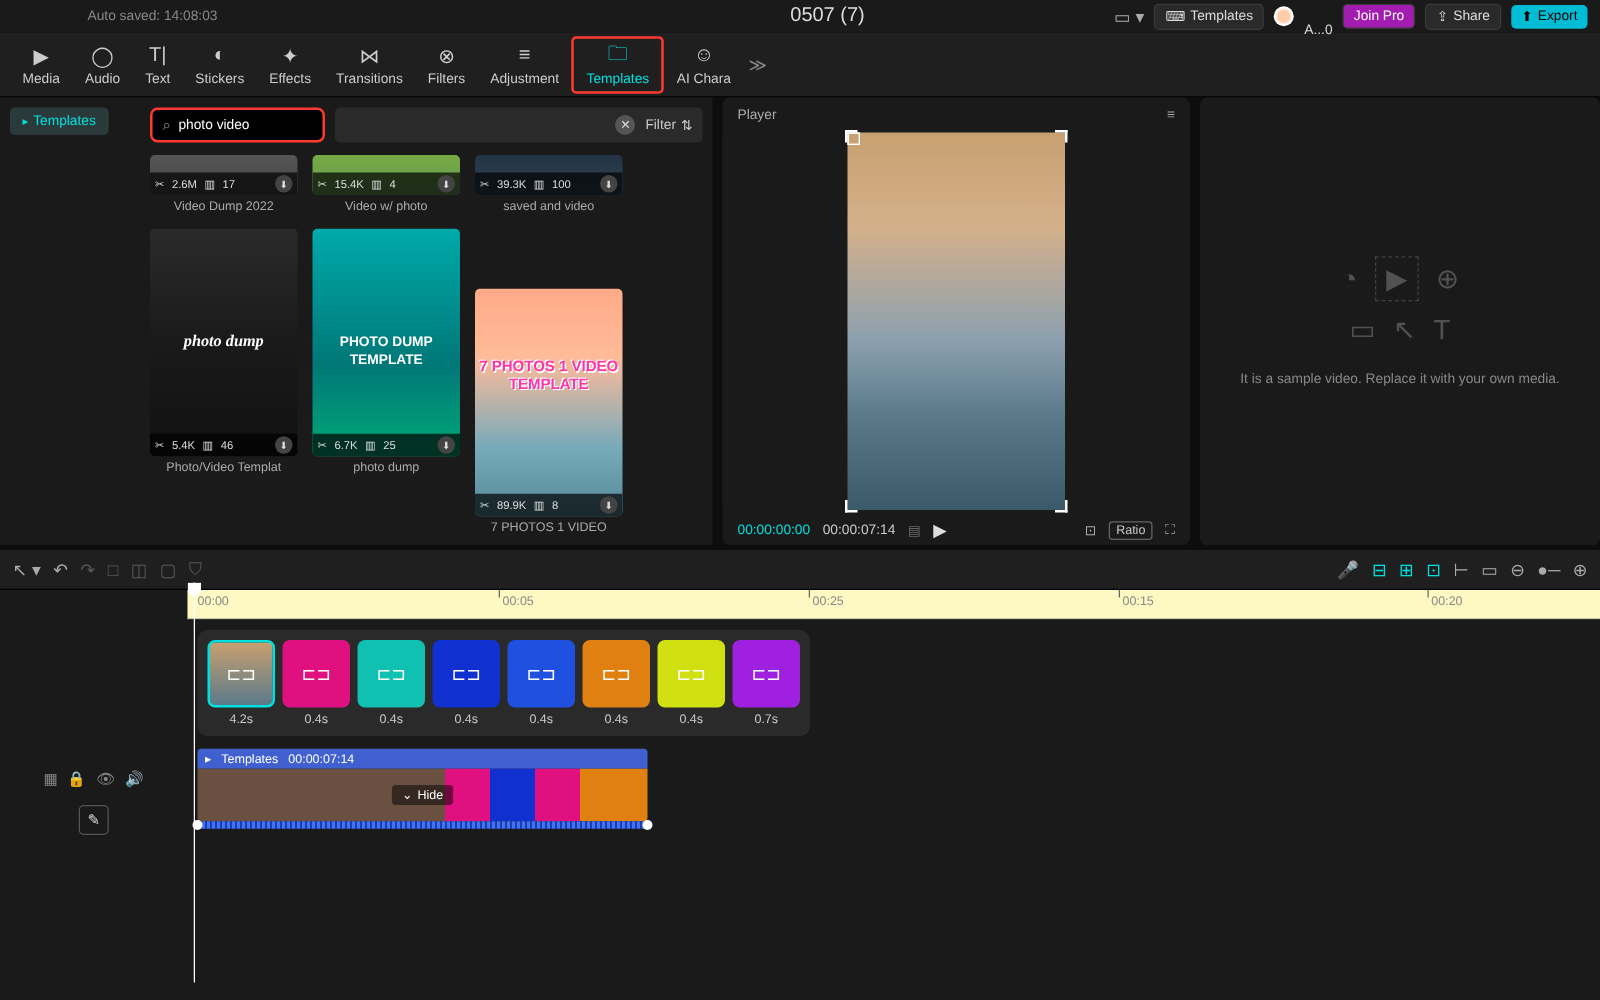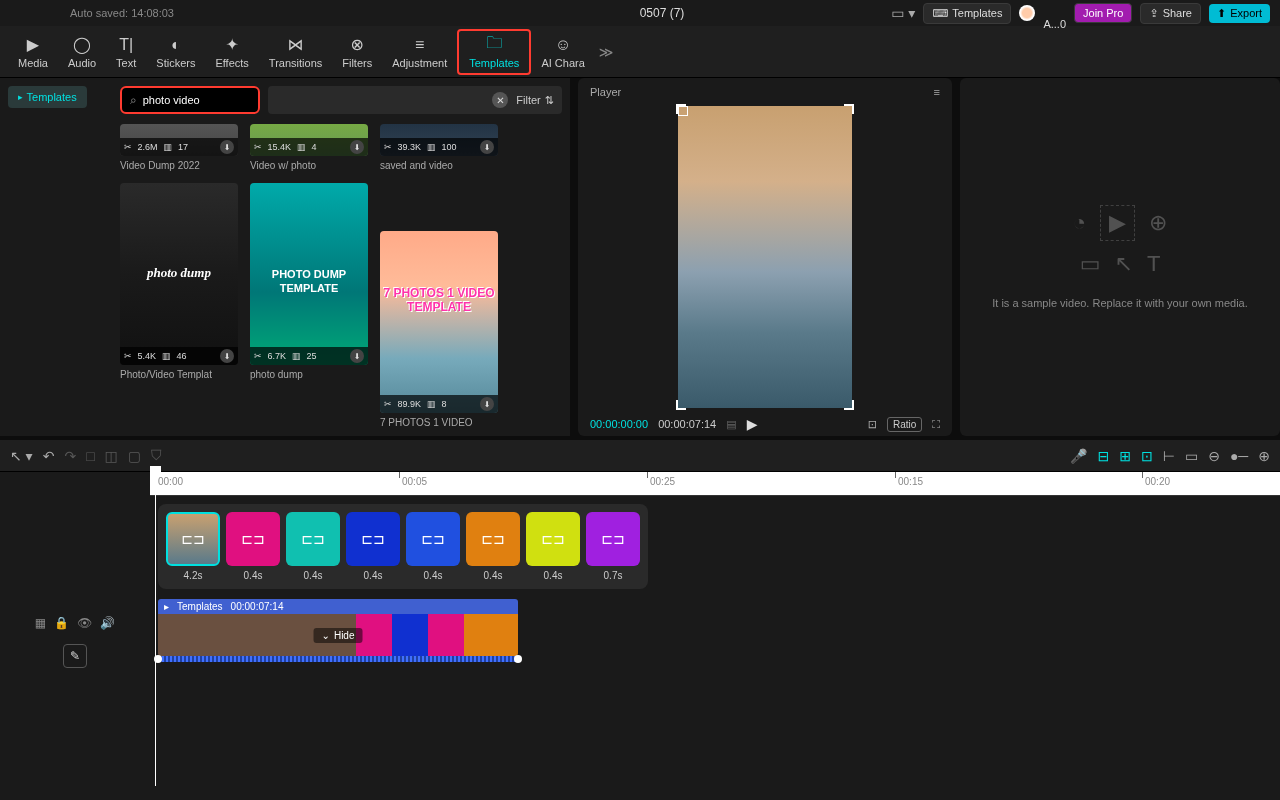--- a/index.html
+++ b/index.html
@@ -1,19 +1,19 @@
 <!DOCTYPE html>
 <html><head>
 <meta charset="utf-8">
 <style>
 * { margin: 0; padding: 0; box-sizing: border-box; font-family: -apple-system, BlinkMacSystemFont, "Segoe UI", sans-serif; }
 body { background: #0d0d0d; color: #ddd; width: 1280px; height: 800px; overflow: hidden; font-size: 12px; }
 .topbar { height: 26px; background: #1a1a1a; display: flex; align-items: center; padding: 0 10px; gap: 8px; }
 .autosaved { color: #888; font-size: 11px; margin-left: 60px; }
-.proj-title { position: absolute; left: 50%; transform: translateX(-50%); color: #ddd; font-size: 12px; padding-left: 44px; }
+.proj-title { position: absolute; left: 50%; transform: translateX(-50%); color: #ddd; font-size: 16px; padding-left: 44px; }
 .topbar-right { margin-left: auto; display: flex; align-items: center; gap: 8px; }
 .btn { background: #2a2a2a; border: 1px solid #3a3a3a; color: #ddd; padding: 3px 8px; border-radius: 4px; font-size: 11px; display: inline-flex; align-items: center; gap: 4px; cursor: pointer; }
 .btn.pro { background: #a21caf; color: #fff; }
 .btn.export { background: #00bcd4; color: #000; border: none; }
 .avatar { width: 16px; height: 16px; border-radius: 50%; background: radial-gradient(circle, #fca 40%, #fff 60%); display: inline-block; }
 
 .tabstrip { height: 52px; background: #1f1f1f; display: flex; align-items: center; padding: 0 8px; gap: 0px; border-bottom: 1px solid #000; }
 .tab { display: flex; flex-direction: column; align-items: center; justify-content: center; padding: 4px 10px; color: #ccc; font-size: 11px; cursor: pointer; gap: 2px; }
 .tab.active { color: #00e0e0; }
 .tab.highlighted { border: 2px solid #ff3b30; border-radius: 4px; }
@@ -33,21 +33,21 @@
 .search-rest { flex: 1; background: #2a2a2a; height: 28px; border-radius: 4px; display: flex; align-items: center; justify-content: flex-end; padding: 0 8px; gap: 8px; }
 .clear-x { width: 16px; height: 16px; border-radius: 50%; background: #555; display: flex; align-items: center; justify-content: center; font-size: 10px; cursor: pointer; }
 .filter-btn { color: #ccc; font-size: 11px; display: flex; align-items: center; gap: 4px; cursor: pointer; }
 
 .tpl-grid { display: grid; grid-template-columns: repeat(3, 118px); gap: 12px; }
 .tpl-card { width: 118px; }
 .tpl-thumb { width: 118px; height: 32px; background: #333; border-radius: 4px; position: relative; overflow: hidden; }
 .tpl-thumb.tall { height: 182px; }
 .tpl-stats { position: absolute; bottom: 0; left: 0; right: 0; background: rgba(0,0,0,0.7); padding: 2px 4px; display: flex; align-items: center; gap: 6px; font-size: 9px; color: #ddd; }
 .tpl-stats .dl { margin-left: auto; width: 14px; height: 14px; background: #444; border-radius: 50%; display: flex; align-items: center; justify-content: center; font-size: 8px; }
-.tpl-name { font-size: 10px; color: #aaa; margin-top: 4px; white-space: nowrap; overflow: hidden; text-overflow: ellipsis; }
+.tpl-name { font-size: 10px; color: #aaa; margin-top: 4px; white-space: nowrap; overflow: hidden; text-overflow: ellipsis; text-align: center; }
 .tpl-thumb.partial { height: 20px; }
 
 .thumb-bg1 { background: linear-gradient(#555, #444); }
 .thumb-bg2 { background: linear-gradient(#7a4, #695); }
 .thumb-bg3 { background: linear-gradient(#234, #345); }
 .thumb-bg4 { background: linear-gradient(180deg,#2a2a2a 0%,#1a1a1a 50%,#111 100%); position: relative; }
 .thumb-bg5 { background: linear-gradient(180deg,#0aa 0%,#077 60%,#0a7 100%); position: relative; }
 .thumb-bg6 { background: linear-gradient(180deg,#fa8 0%,#fb9 30%,#7ab 70%,#589 100%); position: relative; margin-top: 48px; }
 .thumb-bg7 { background: linear-gradient(90deg,#f5a,#a5f,#5af); }
 .thumb-bg8 { background: linear-gradient(#135,#246); }
@@ -76,21 +76,21 @@
 
 .inspector { width: 320px; background: #1a1a1a; margin-left: 8px; border-radius: 6px; display: flex; flex-direction: column; align-items: center; justify-content: center; color: #888; font-size: 11px; gap: 20px; }
 .inspector-icons { display: flex; gap: 14px; align-items: center; opacity: 0.5; }
 .inspector-icons span { font-size: 22px; }
 
 .timeline { height: 360px; background: #1a1a1a; margin-top: 4px; display: flex; flex-direction: column; }
 .tl-toolbar { height: 32px; background: #1f1f1f; display: flex; align-items: center; padding: 0 10px; gap: 10px; border-bottom: 1px solid #000; }
 .tl-toolbar .sep { flex: 1; }
 .tl-tool { color: #aaa; font-size: 14px; cursor: pointer; }
 .tl-tool.colored { color: #00e0e0; }
-.tl-ruler { height: 24px; position: relative; background: #ffffff; border-bottom: 1px solid #333; margin-left: 150px; }
+.tl-ruler { height: 24px; position: relative; background: #fef9c3; border-bottom: 1px solid #333; margin-left: 150px; }
 .ruler-mark { position: absolute; top: 4px; font-size: 10px; color: #888; }
 .ruler-mark::before { content: ""; position: absolute; left: -3px; top: -4px; width: 1px; height: 6px; background: #666; }
 .playhead { position: absolute; left: 155px; top: 466px; width: 1px; height: 320px; background: #fff; z-index: 10; }
 .playhead::before { content: ""; position: absolute; top: 0; left: -5px; width: 11px; height: 12px; background: #fff; clip-path: polygon(0 0, 100% 0, 100% 60%, 50% 100%, 0 60%); }
 
 .tl-body { flex: 1; display: flex; }
 .tl-left { width: 150px; display: flex; flex-direction: column; align-items: center; padding-top: 120px; gap: 8px; }
 .tl-left-icons { display: flex; gap: 8px; color: #888; }
 .tl-left-icons span { cursor: pointer; font-size: 12px; }
 .edit-pencil { width: 24px; height: 24px; border: 1px solid #555; border-radius: 4px; display: flex; align-items: center; justify-content: center; margin-top: 6px; }

